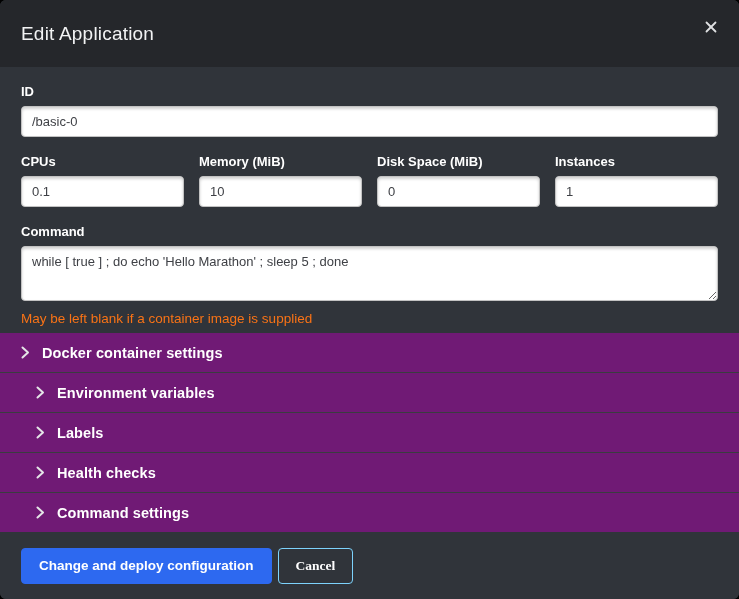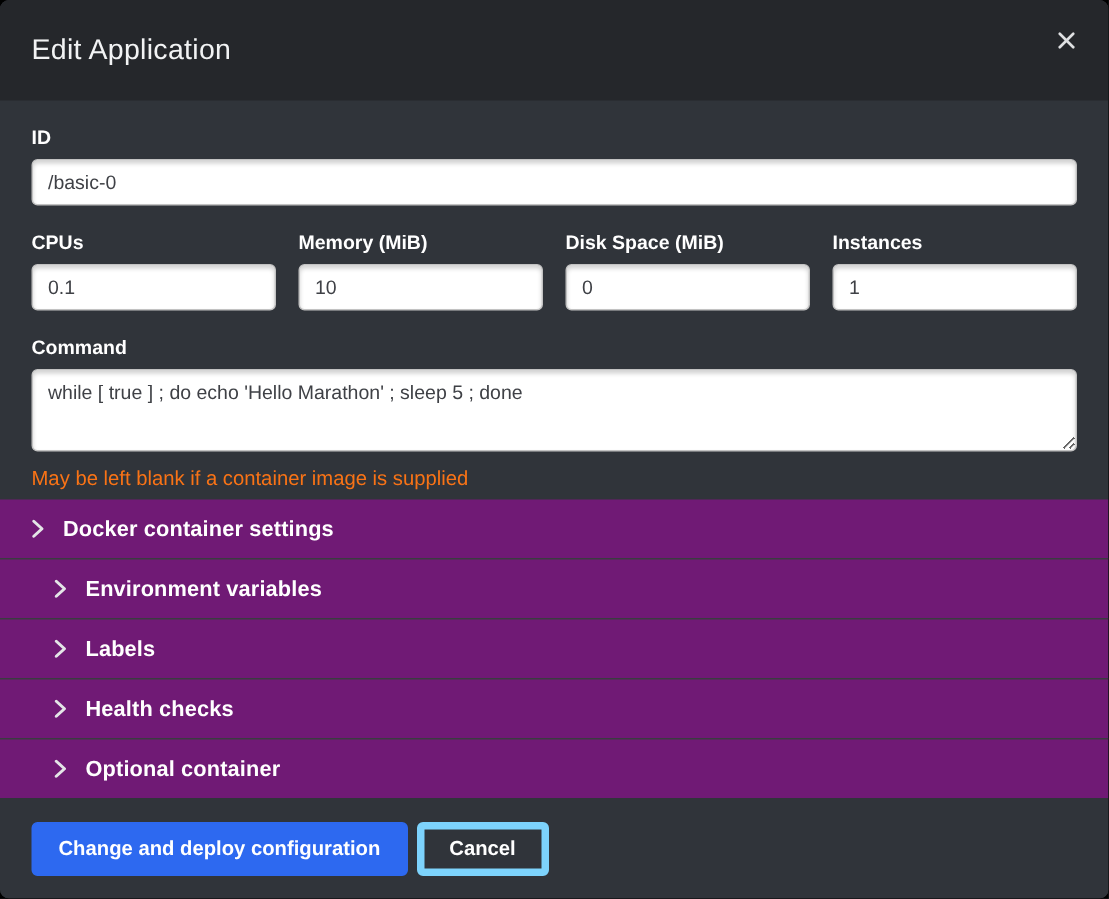--- a/index.html
+++ b/index.html
@@ -148,22 +148,23 @@
     padding: 0 17px;
     box-sizing: border-box;
   }
   .btn-primary {
     background: #2d69f0;
     border: 1px solid #2d69f0;
     color: #ffffff;
   }
   .btn-cancel {
     background: transparent;
-    border: 5px solid #7dd3fc;
-    color: #ffffff;
+    border: 1px solid #7dd3fc;
+    color: #ffffff;
+    font-family: Liberation Serif, serif;
   }
 </style>
 </head>
 <body>
 
 <div class="modal">
 
   <div class="modal-header">
     <h1 class="modal-title">Edit Application</h1>
     <button class="close-btn" aria-label="Close">
@@ -251,21 +252,21 @@
       </span>
       <span class="section-label">Health checks</span>
     </div>
 
     <div class="section-row">
       <span class="chevron-icon">
         <svg width="9" height="13" viewBox="0 0 9 13">
             <path d="M1.5 1.5 L7 6.5 L1.5 11.5" fill="none" stroke="#e4e5e7" stroke-width="2" stroke-linecap="round" stroke-linejoin="round"></path>
           </svg>
       </span>
-      <span class="section-label">Optional container</span>
+      <span class="section-label">Command settings</span>
     </div>
 
   </div>
 
   <div class="modal-footer">
     <button class="btn btn-primary">Change and deploy configuration</button>
     <button class="btn btn-cancel">Cancel</button>
   </div>
 
 </div>

